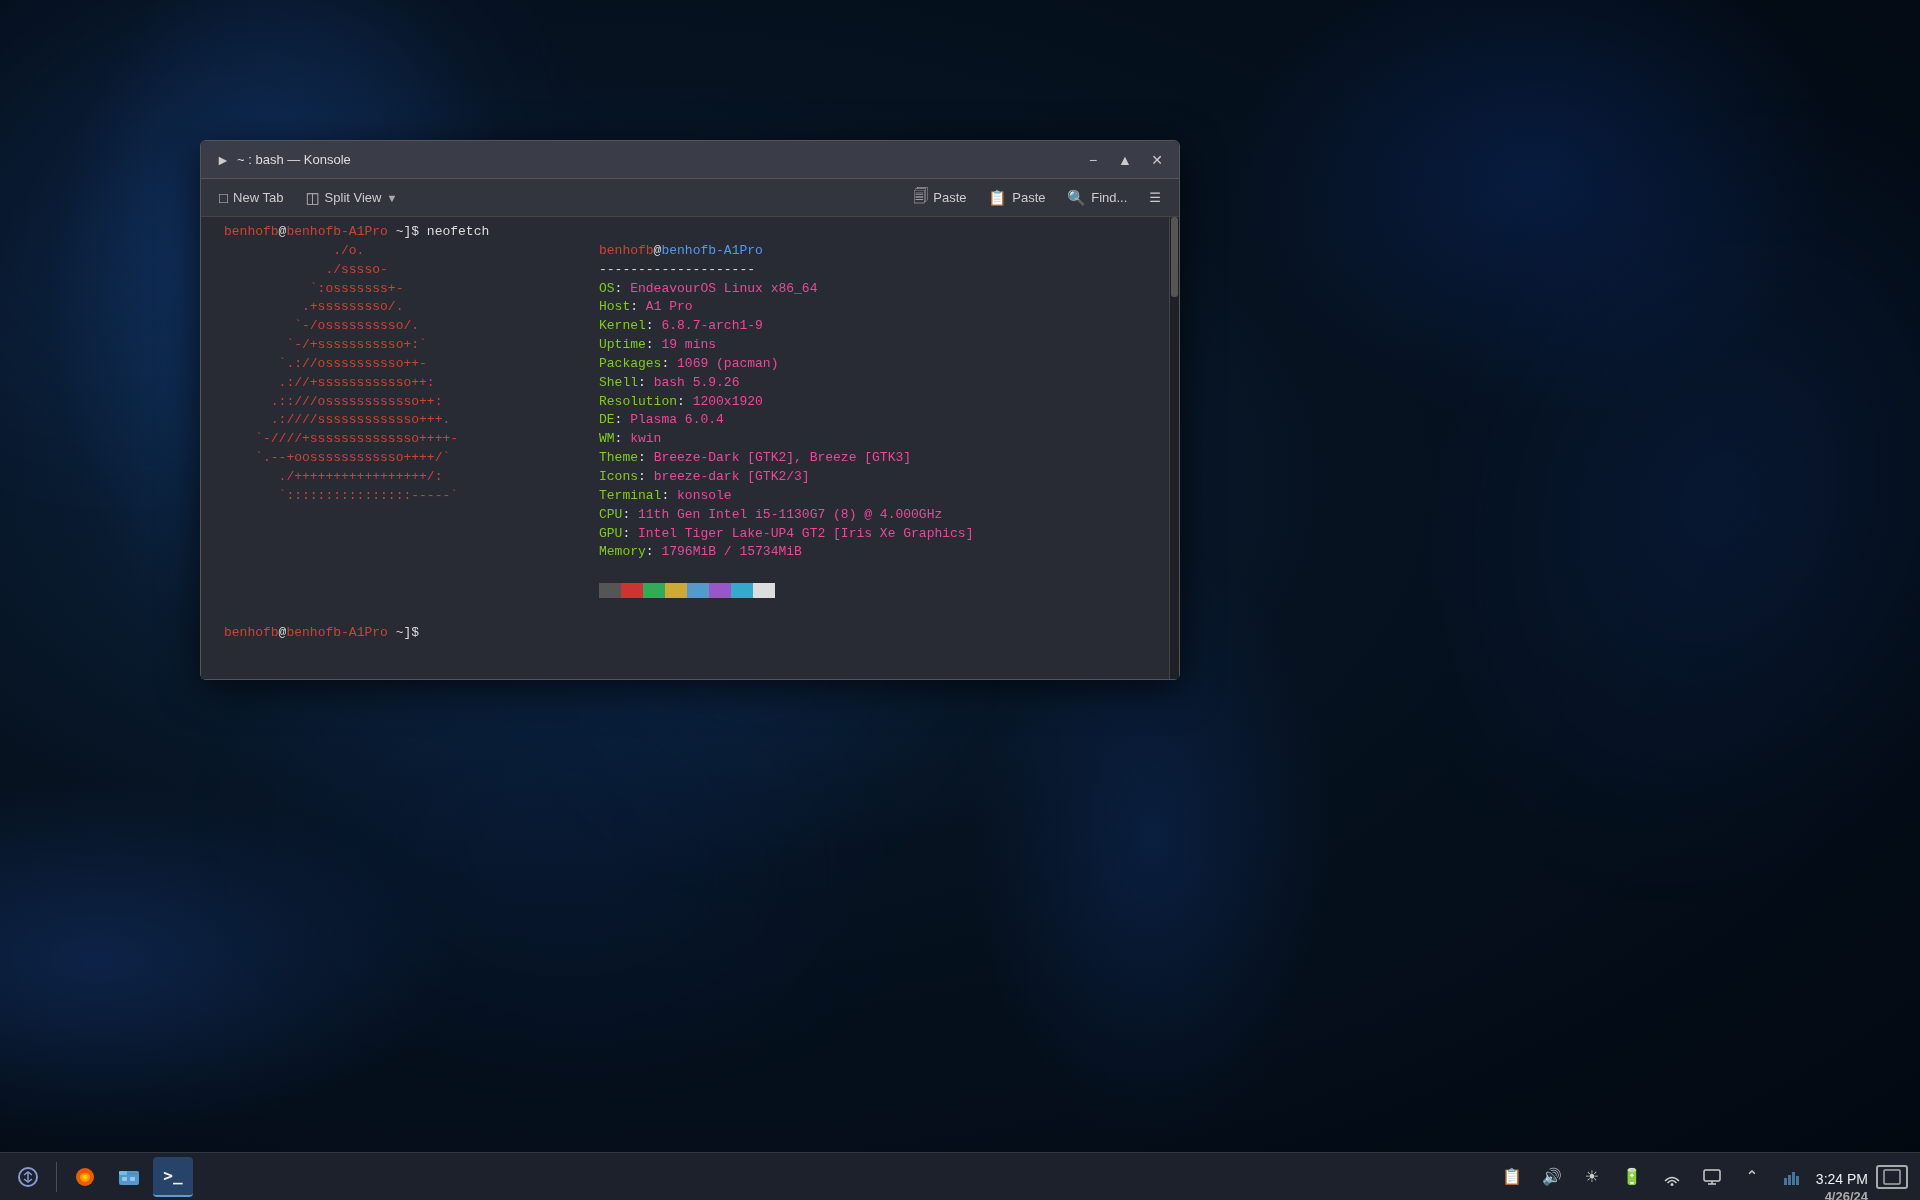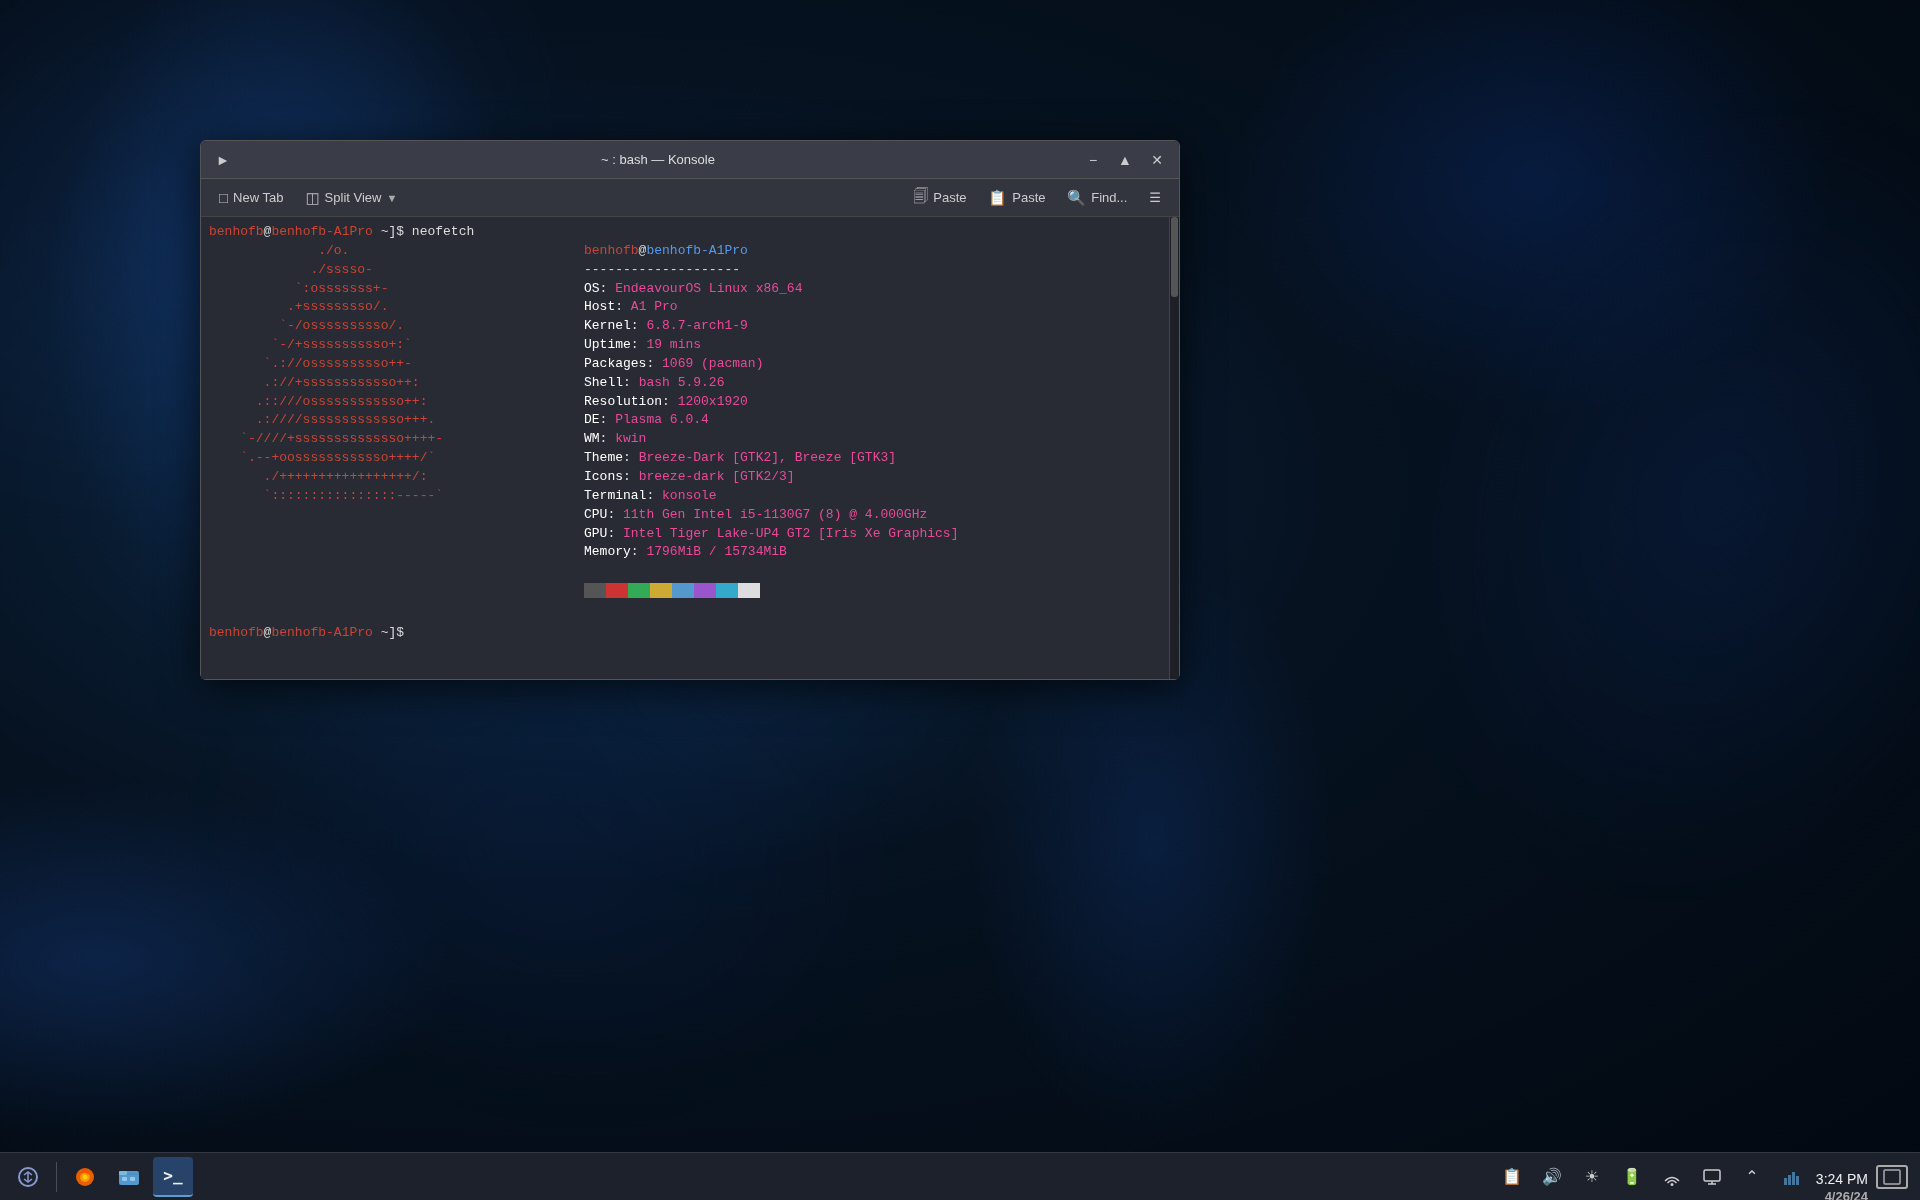--- a/index.html
+++ b/index.html
@@ -157,21 +157,20 @@
       display: flex;
       align-items: center;
       justify-content: center;
       color: #ccc;
       cursor: pointer;
       border-radius: 3px;
       font-size: 14px;
     }
     .title-center {
       flex: 1;
-      text-align: center;
       color: #ddd;
       font-size: 13px;
     }
     .title-controls {
       display: flex;
       align-items: center;
       gap: 4px;
     }
     .title-ctrl-btn {
       width: 28px;
@@ -219,21 +218,21 @@
 
     
     .terminal-area {
       flex: 1;
       background: #282b34;
       display: flex;
       overflow: hidden;
     }
     .terminal-content {
       flex: 1;
-      padding: 6px 8px;
+      padding: 6px 23px;
       font-family: 'Courier New', Courier, monospace;
       font-size: 13px;
       line-height: 1.45;
       color: #c0c0c0;
       overflow: hidden;
       white-space: pre;
     }
     .scrollbar {
       width: 10px;
       background: #1e2028;
@@ -245,21 +244,21 @@
       top: 0;
       left: 1px;
       right: 1px;
       height: 80px;
       background: #555;
       border-radius: 3px;
     }
     .c-white { color: #dddddd; }
     .c-user { color: #cc4433; }
     .c-host { color: #5599ee; }
-    .c-key { color: #ffffff; }
+    .c-key { color: #84cc16; }
     .c-val { color: #ec4899; }
     .c-prompt-user { color: #cc4433; }
     .c-prompt-host { color: #cc4433; }
   </style>
 </head>
 <body>
 
 <div class="desktop-bg">
   <div class="swirl swirl1"></div>
   <div class="swirl swirl2"></div>

